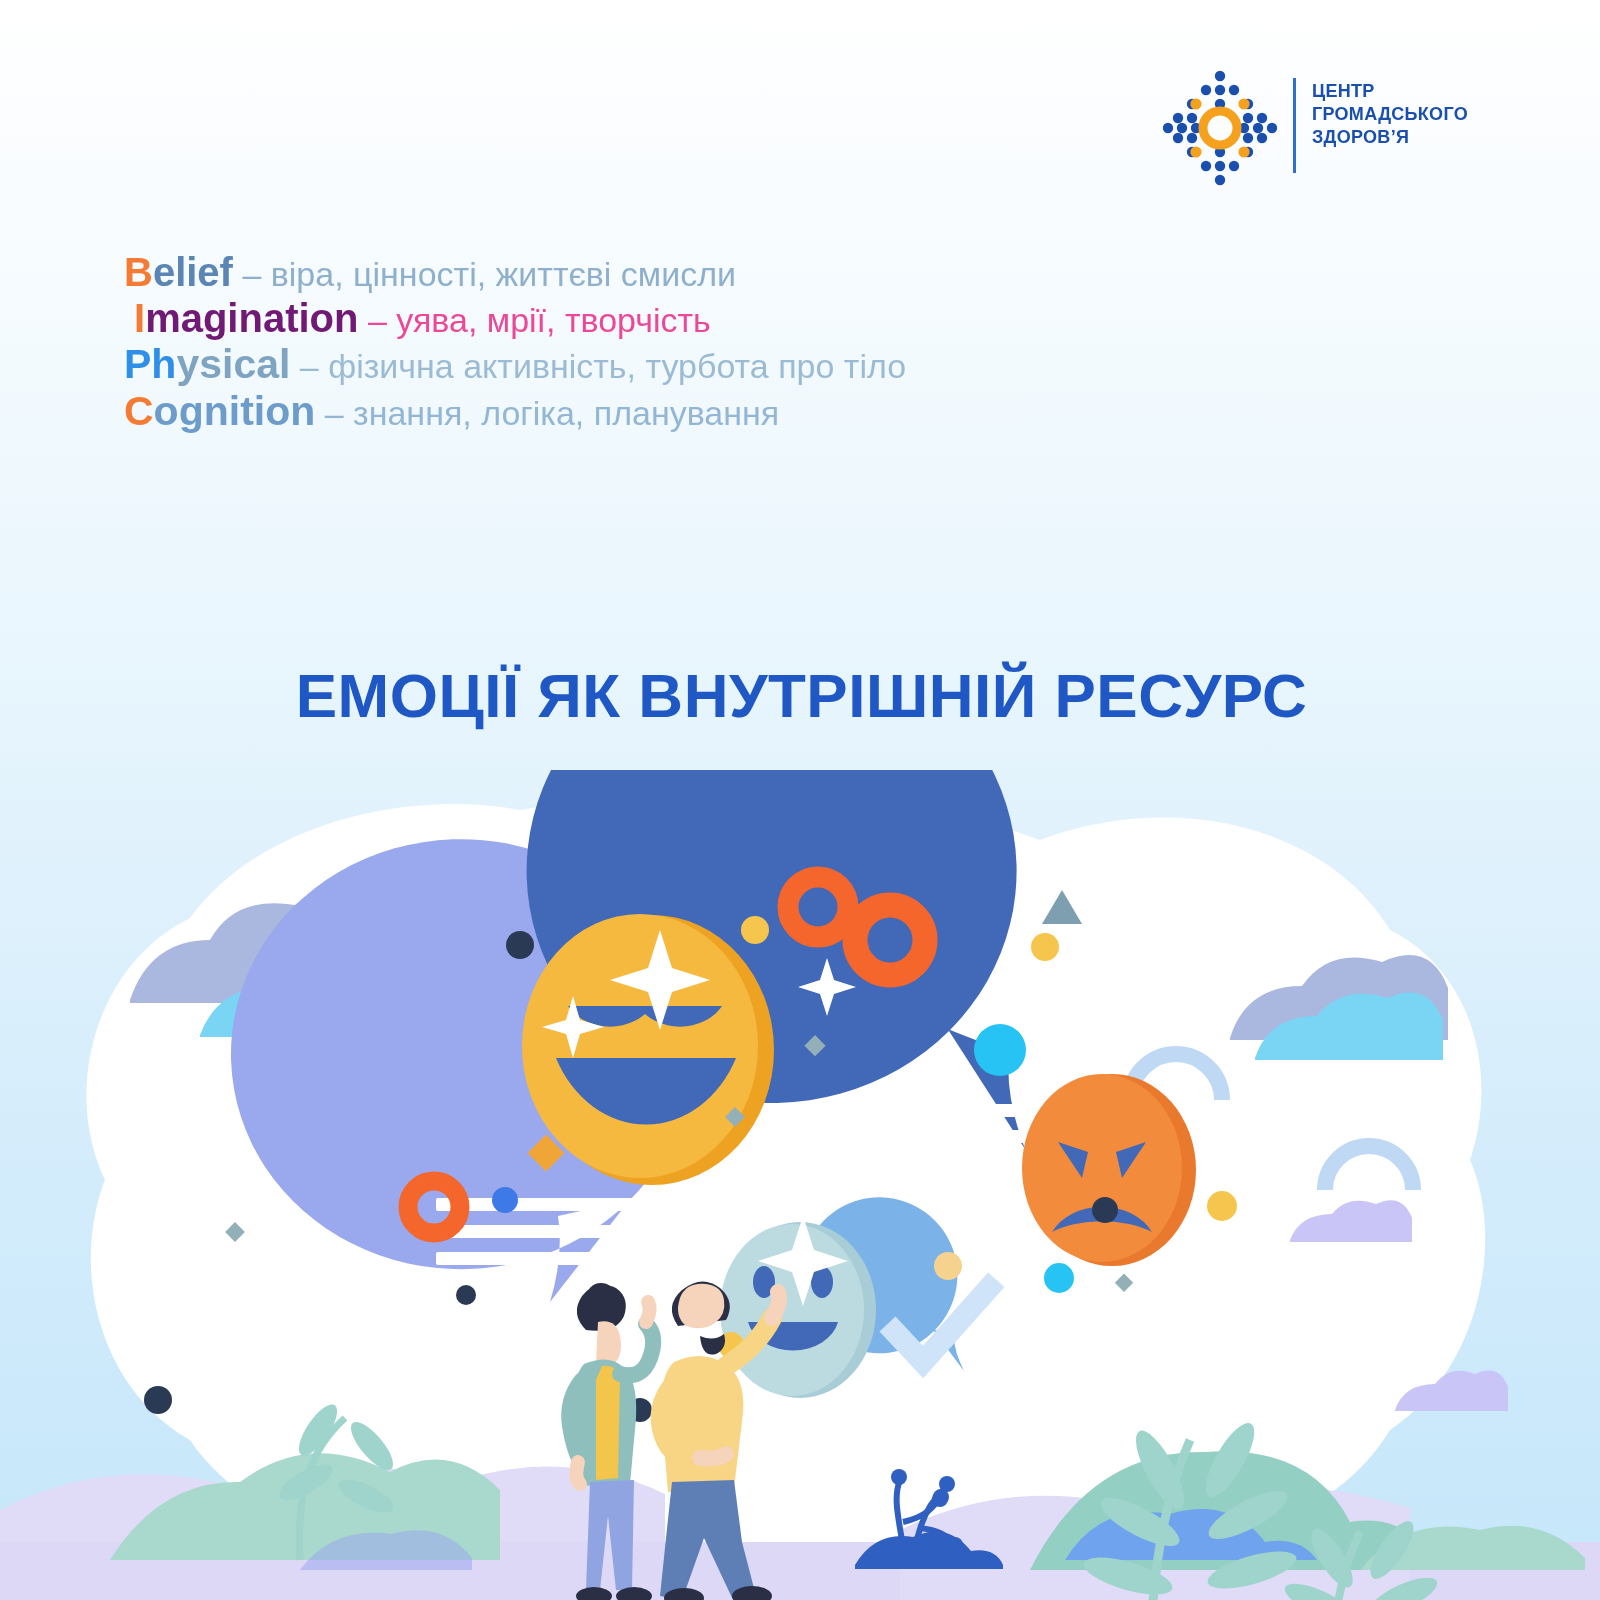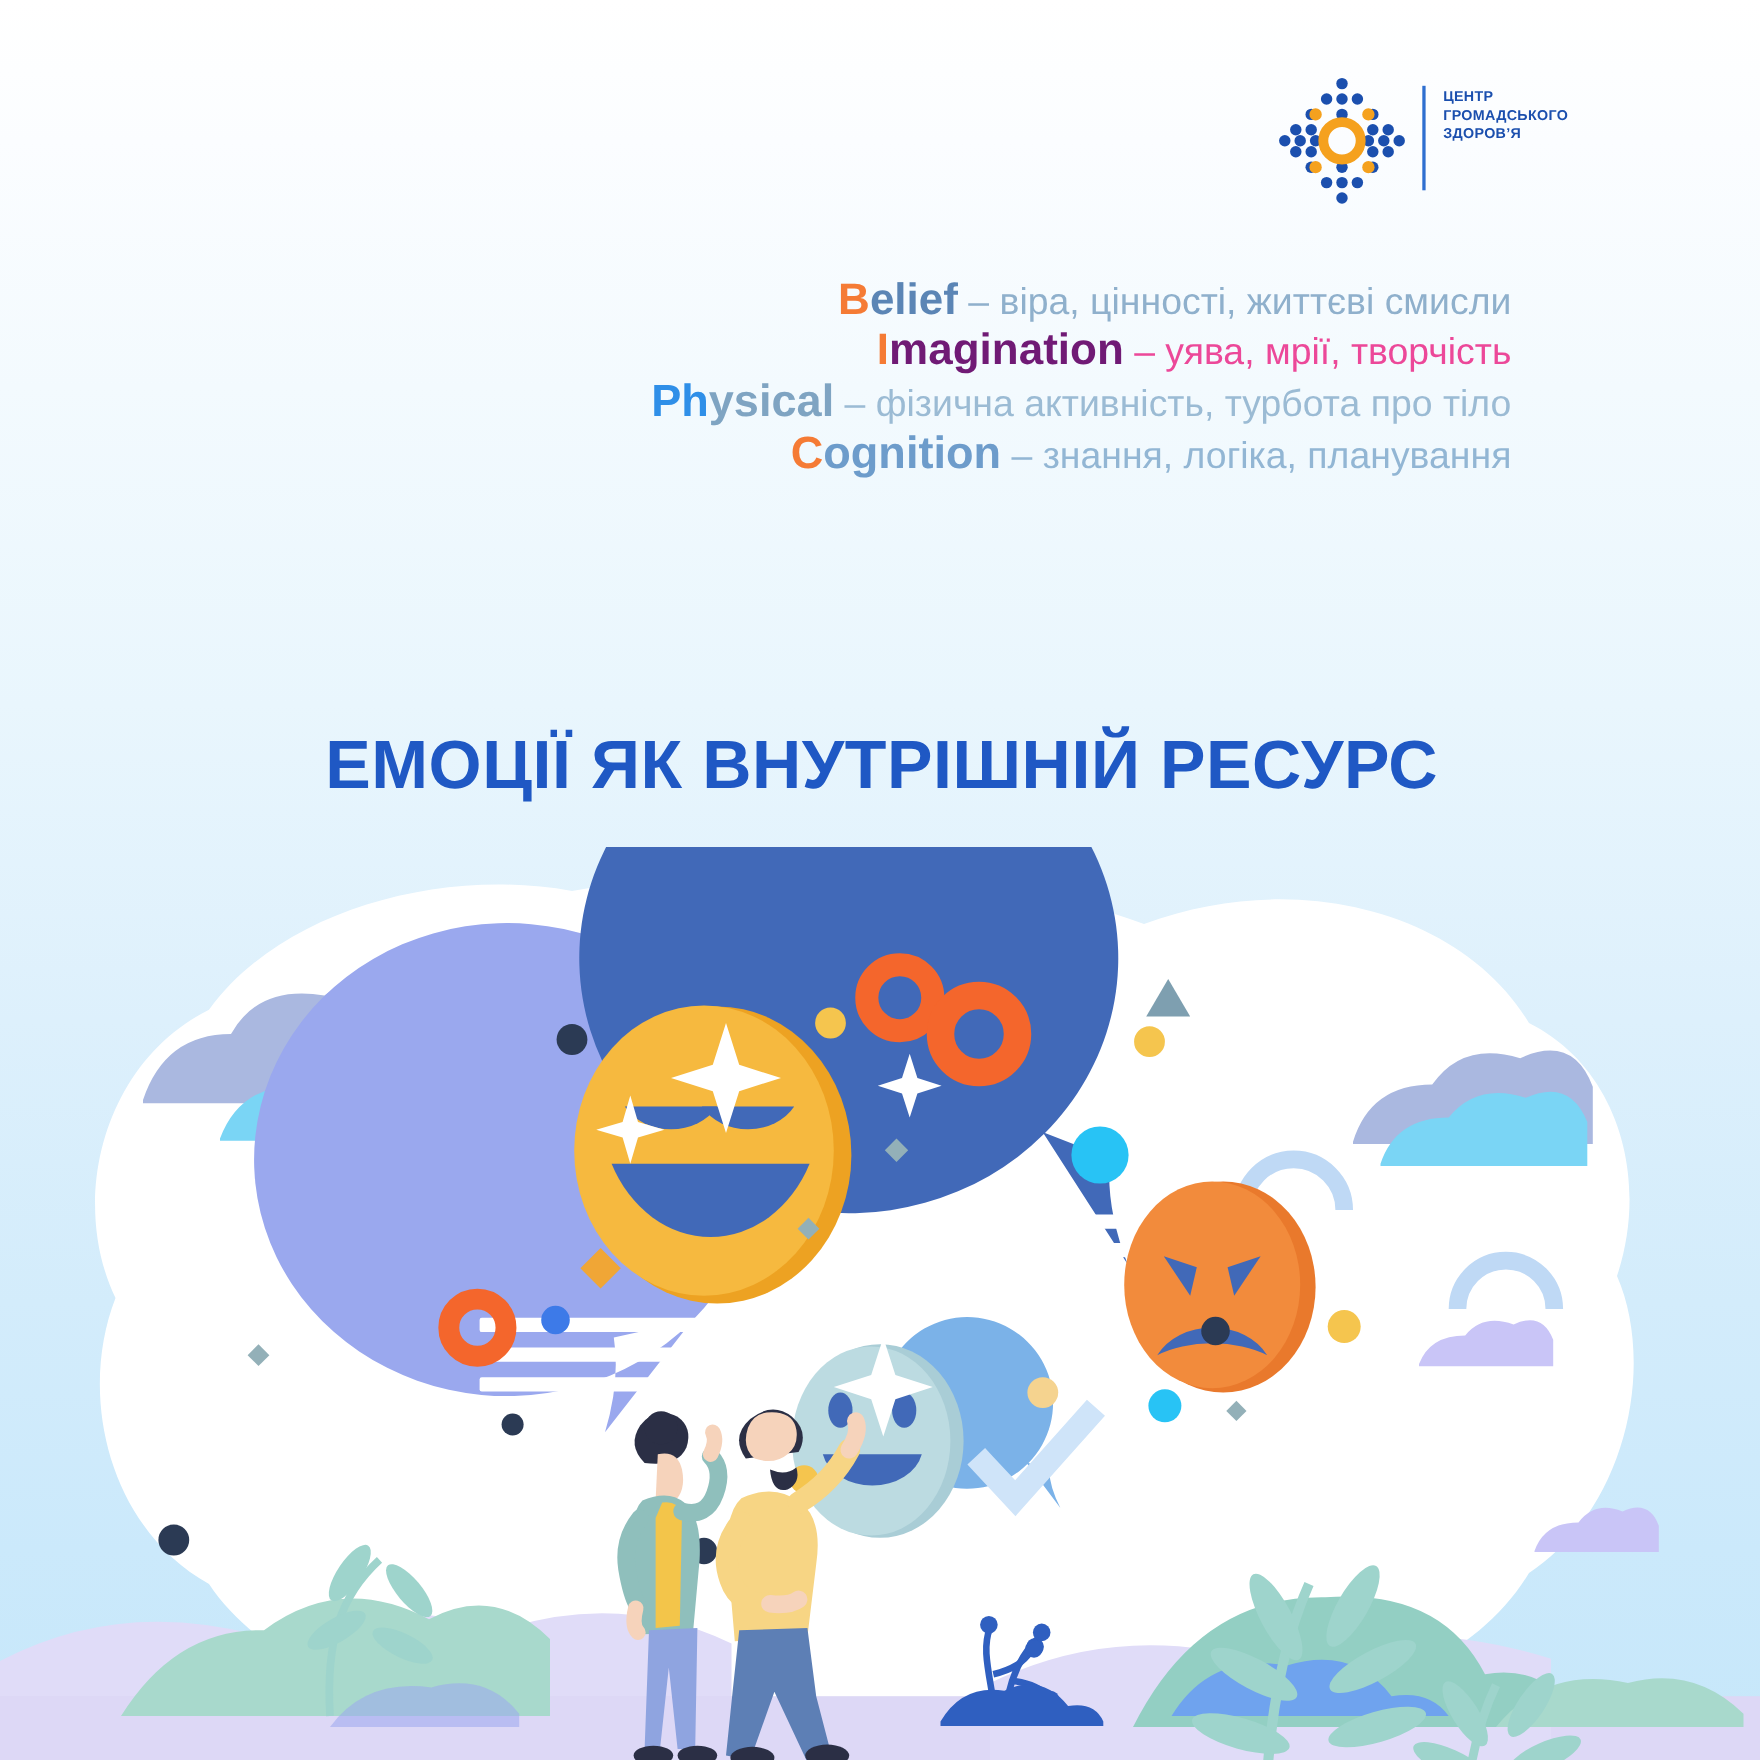--- a/index.html
+++ b/index.html
@@ -17,26 +17,26 @@
     font-size:45px;font-weight:bold;line-height:1.33;
     color:#1a56c4;letter-spacing:-.2px;white-space:pre-line;
   }
 
   
   .logo{position:absolute;left:1160px;top:62px;width:400px;height:130px;}
   .logo-mark{position:absolute;left:0;top:6px;width:120px;height:120px;}
   .logo-divider{position:absolute;left:133px;top:16px;width:3px;height:95px;background:#2f6fd0;}
   .logo-text{
     position:absolute;left:152px;top:18px;
-    font-size:13px;font-weight:bold;line-height:1.28;
+    font-size:18px;font-weight:bold;line-height:1.28;
     color:#1b4fae;letter-spacing:.3px;white-space:pre-line;
   }
 
   
-  .basic{position:absolute;left:124px;top:252px;width:1250px;text-align:right;}
+  .basic{position:absolute;left:124px;top:252px;width:1250px;}
   .basic-row{white-space:nowrap;line-height:1.0;margin-bottom:6px;}
   .basic-row .kw{font-weight:bold;}
   .basic-row .ini{font-weight:bold;}
   .basic-row .desc{font-weight:normal;}
 
   .r0{font-size:40px;}
   .r0 .ini{color:#f57b35;}
   .r0 .kw{color:#5b85b5;}
   .r0 .desc{color:#8fb0cc;font-size:34px;}
 

